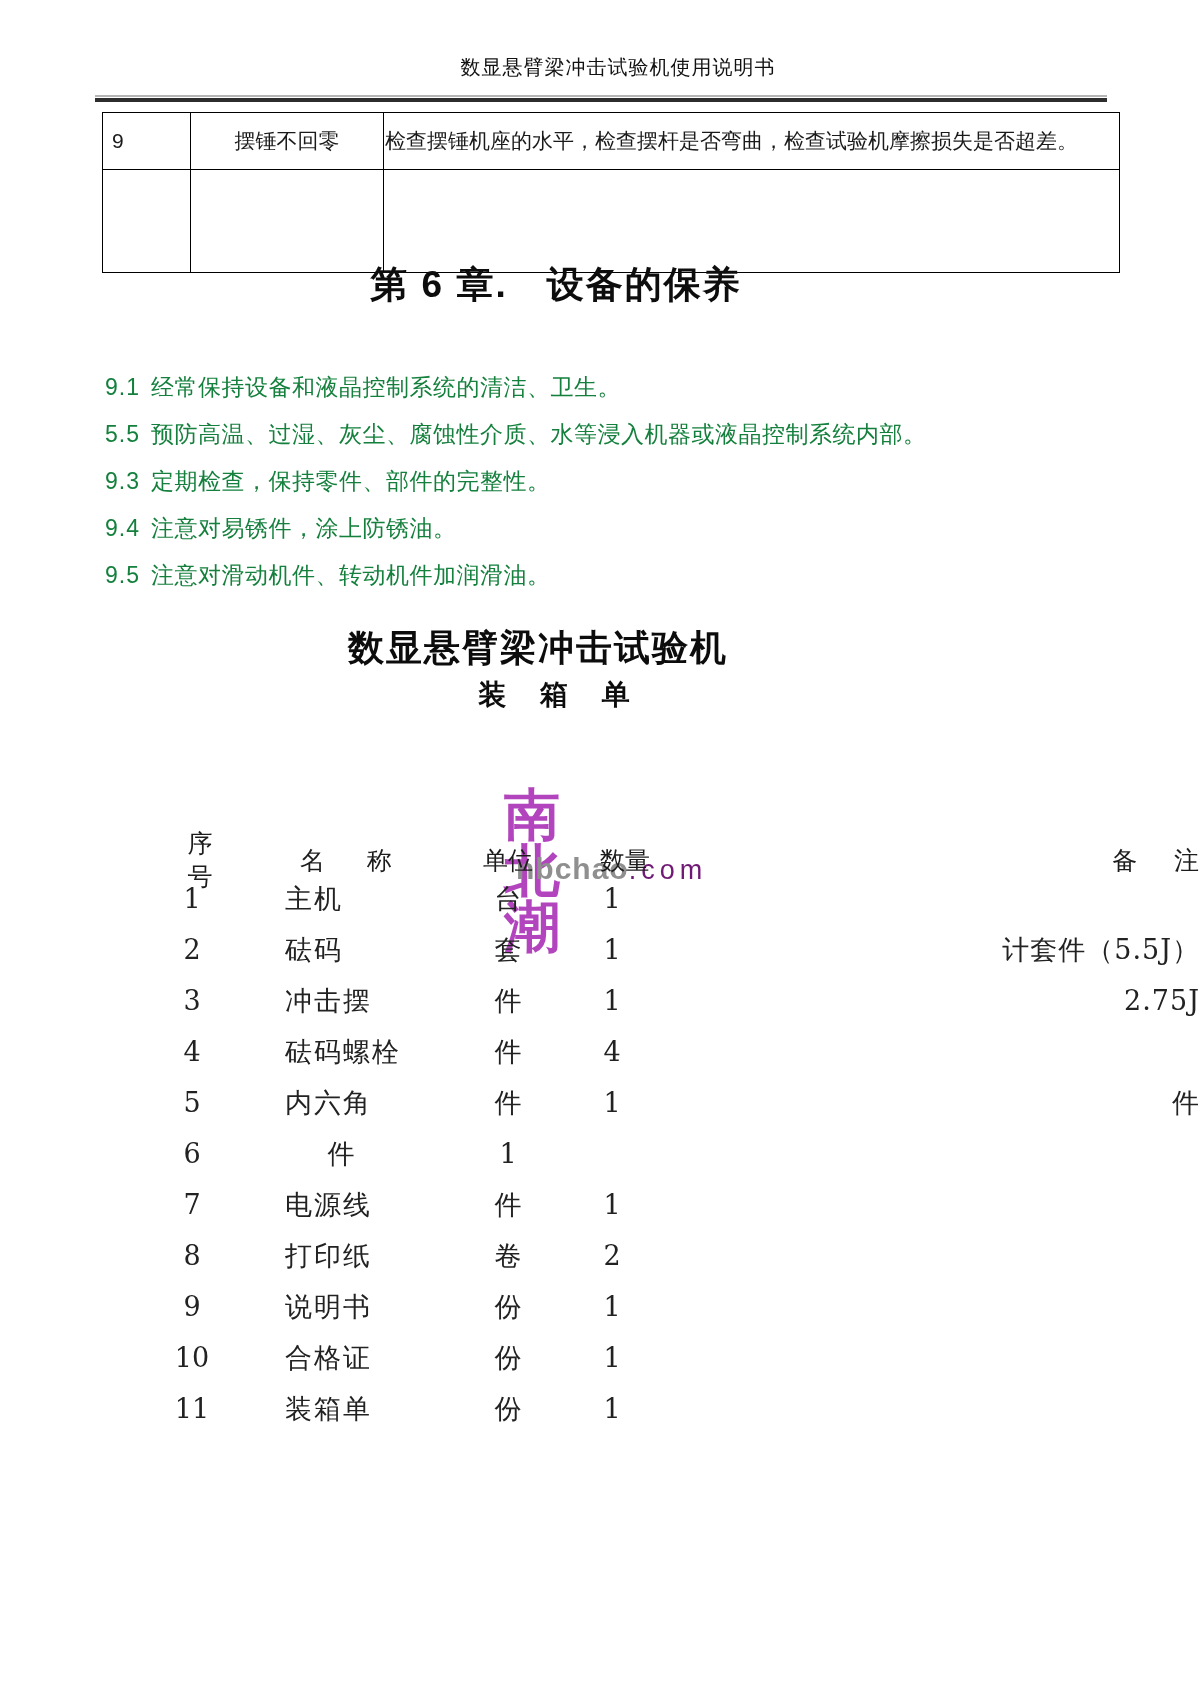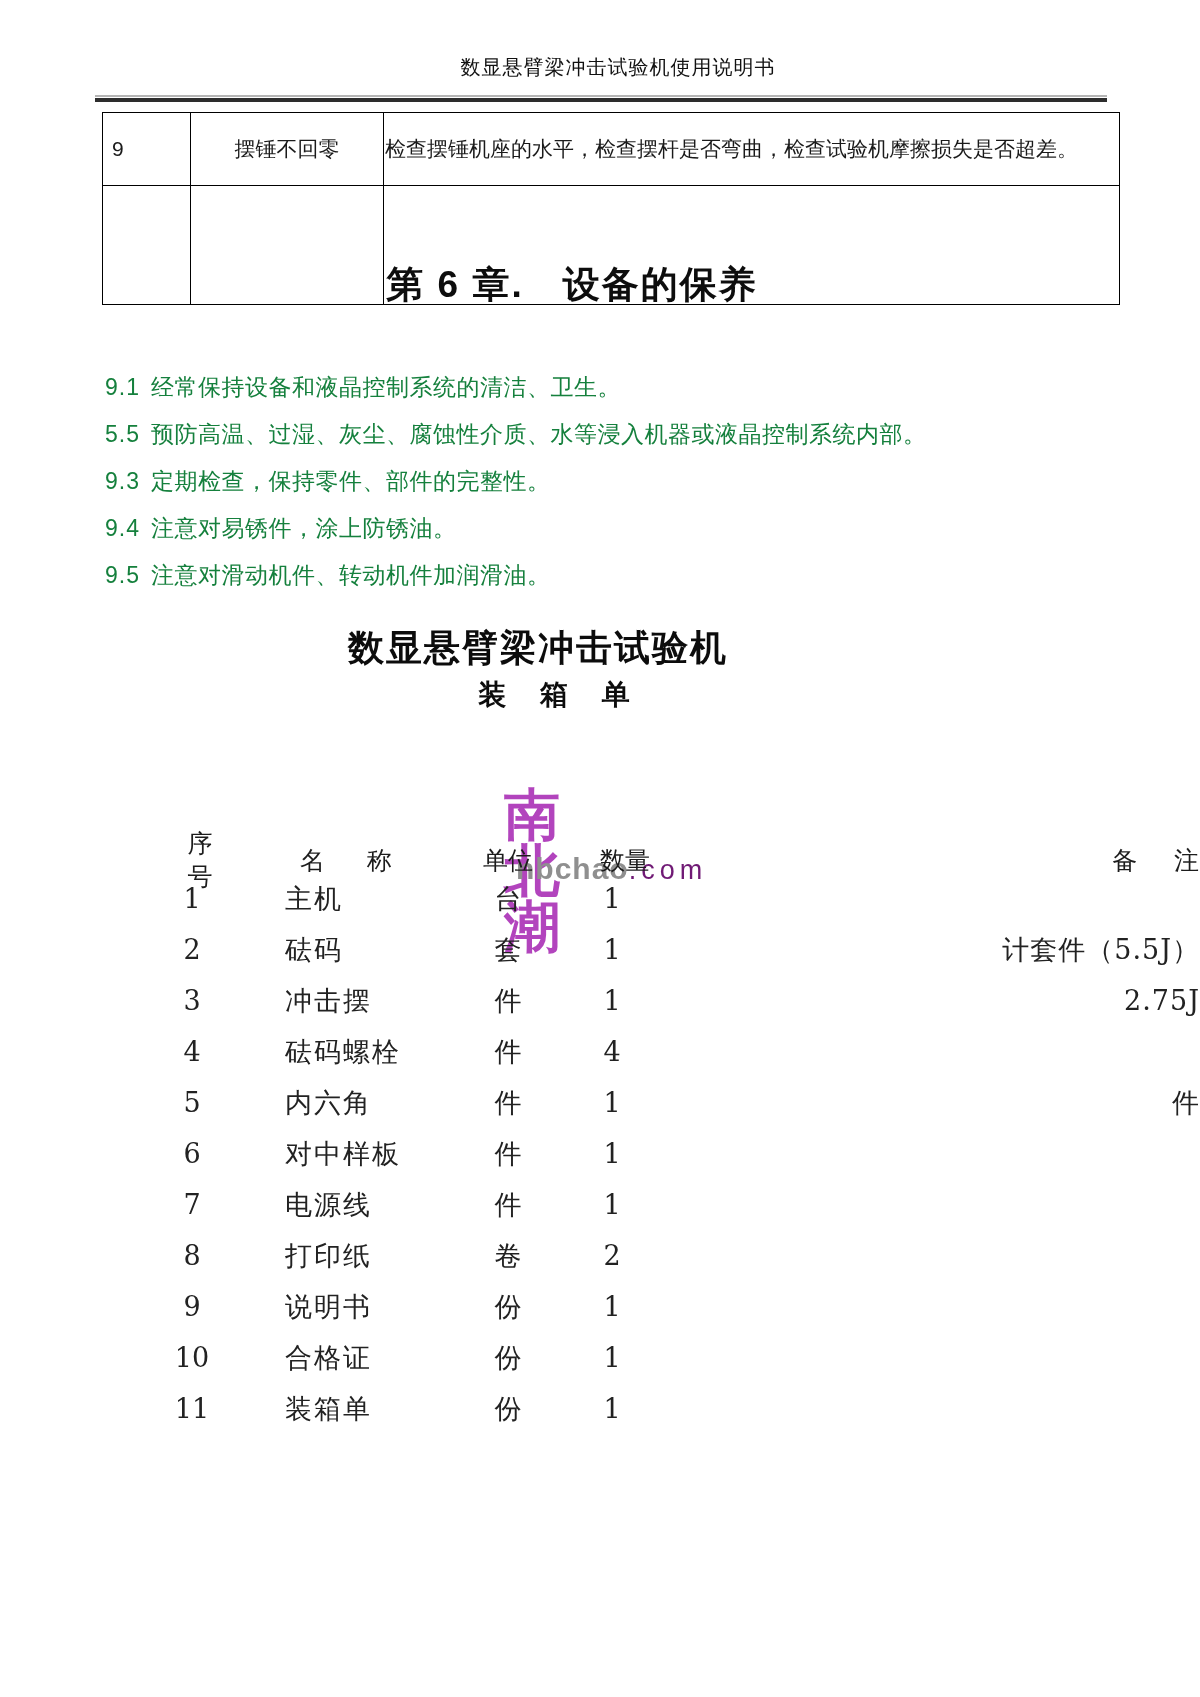--- a/index.html
+++ b/index.html
@@ -26,26 +26,26 @@
   }
   
   .fault-table{
     position:absolute;top:112px;left:102px;width:1003px;
     border-collapse:collapse;table-layout:fixed;
     font-size:21px;color:#1a1a1a;
   }
   .fault-table td{border:1px solid #000;vertical-align:middle;padding:0;}
   .fault-table .c0{width:78px;padding-left:9px;}
   .fault-table .c1{width:192px;text-align:center;}
-  .fault-table .c2{width:733px;padding:16px 1px;letter-spacing:0px;}
+  .fault-table .c2{width:733px;padding:8px 1px;letter-spacing:0px;}
   .fault-table tr.r1 td{height:40px;}
   .fault-table tr.r2 td{height:86px;}
   
   .chapter-title{
-    position:absolute;top:260px;left:16px;width:1112px;
+    position:absolute;top:260px;left:0;width:1112px;
     text-align:center;
     font-size:37px;font-weight:bold;letter-spacing:2px;color:#0d0d0d;
   }
   
   .maintenance{
     position:absolute;top:374px;left:105px;width:1000px;
   }
   .m-item{
     display:flex;align-items:flex-start;
     height:27px;line-height:27px;margin-bottom:20px;
@@ -196,21 +196,20 @@
   </div>
   <div class="prow">
     <span class="c-seq">5</span>
     <span class="c-name">内六角</span>
     <span class="c-unit">件</span>
     <span class="c-qty">1</span>
     <span class="c-remark">件</span>
   </div>
   <div class="prow">
     <span class="c-seq">6</span>
-    <span class="c-name">对中样板</span>
     <span class="c-unit">件</span>
     <span class="c-qty">1</span>
     <span class="c-remark"></span>
   </div>
   <div class="prow">
     <span class="c-seq">7</span>
     <span class="c-name">电源线</span>
     <span class="c-unit">件</span>
     <span class="c-qty">1</span>
     <span class="c-remark"></span>

